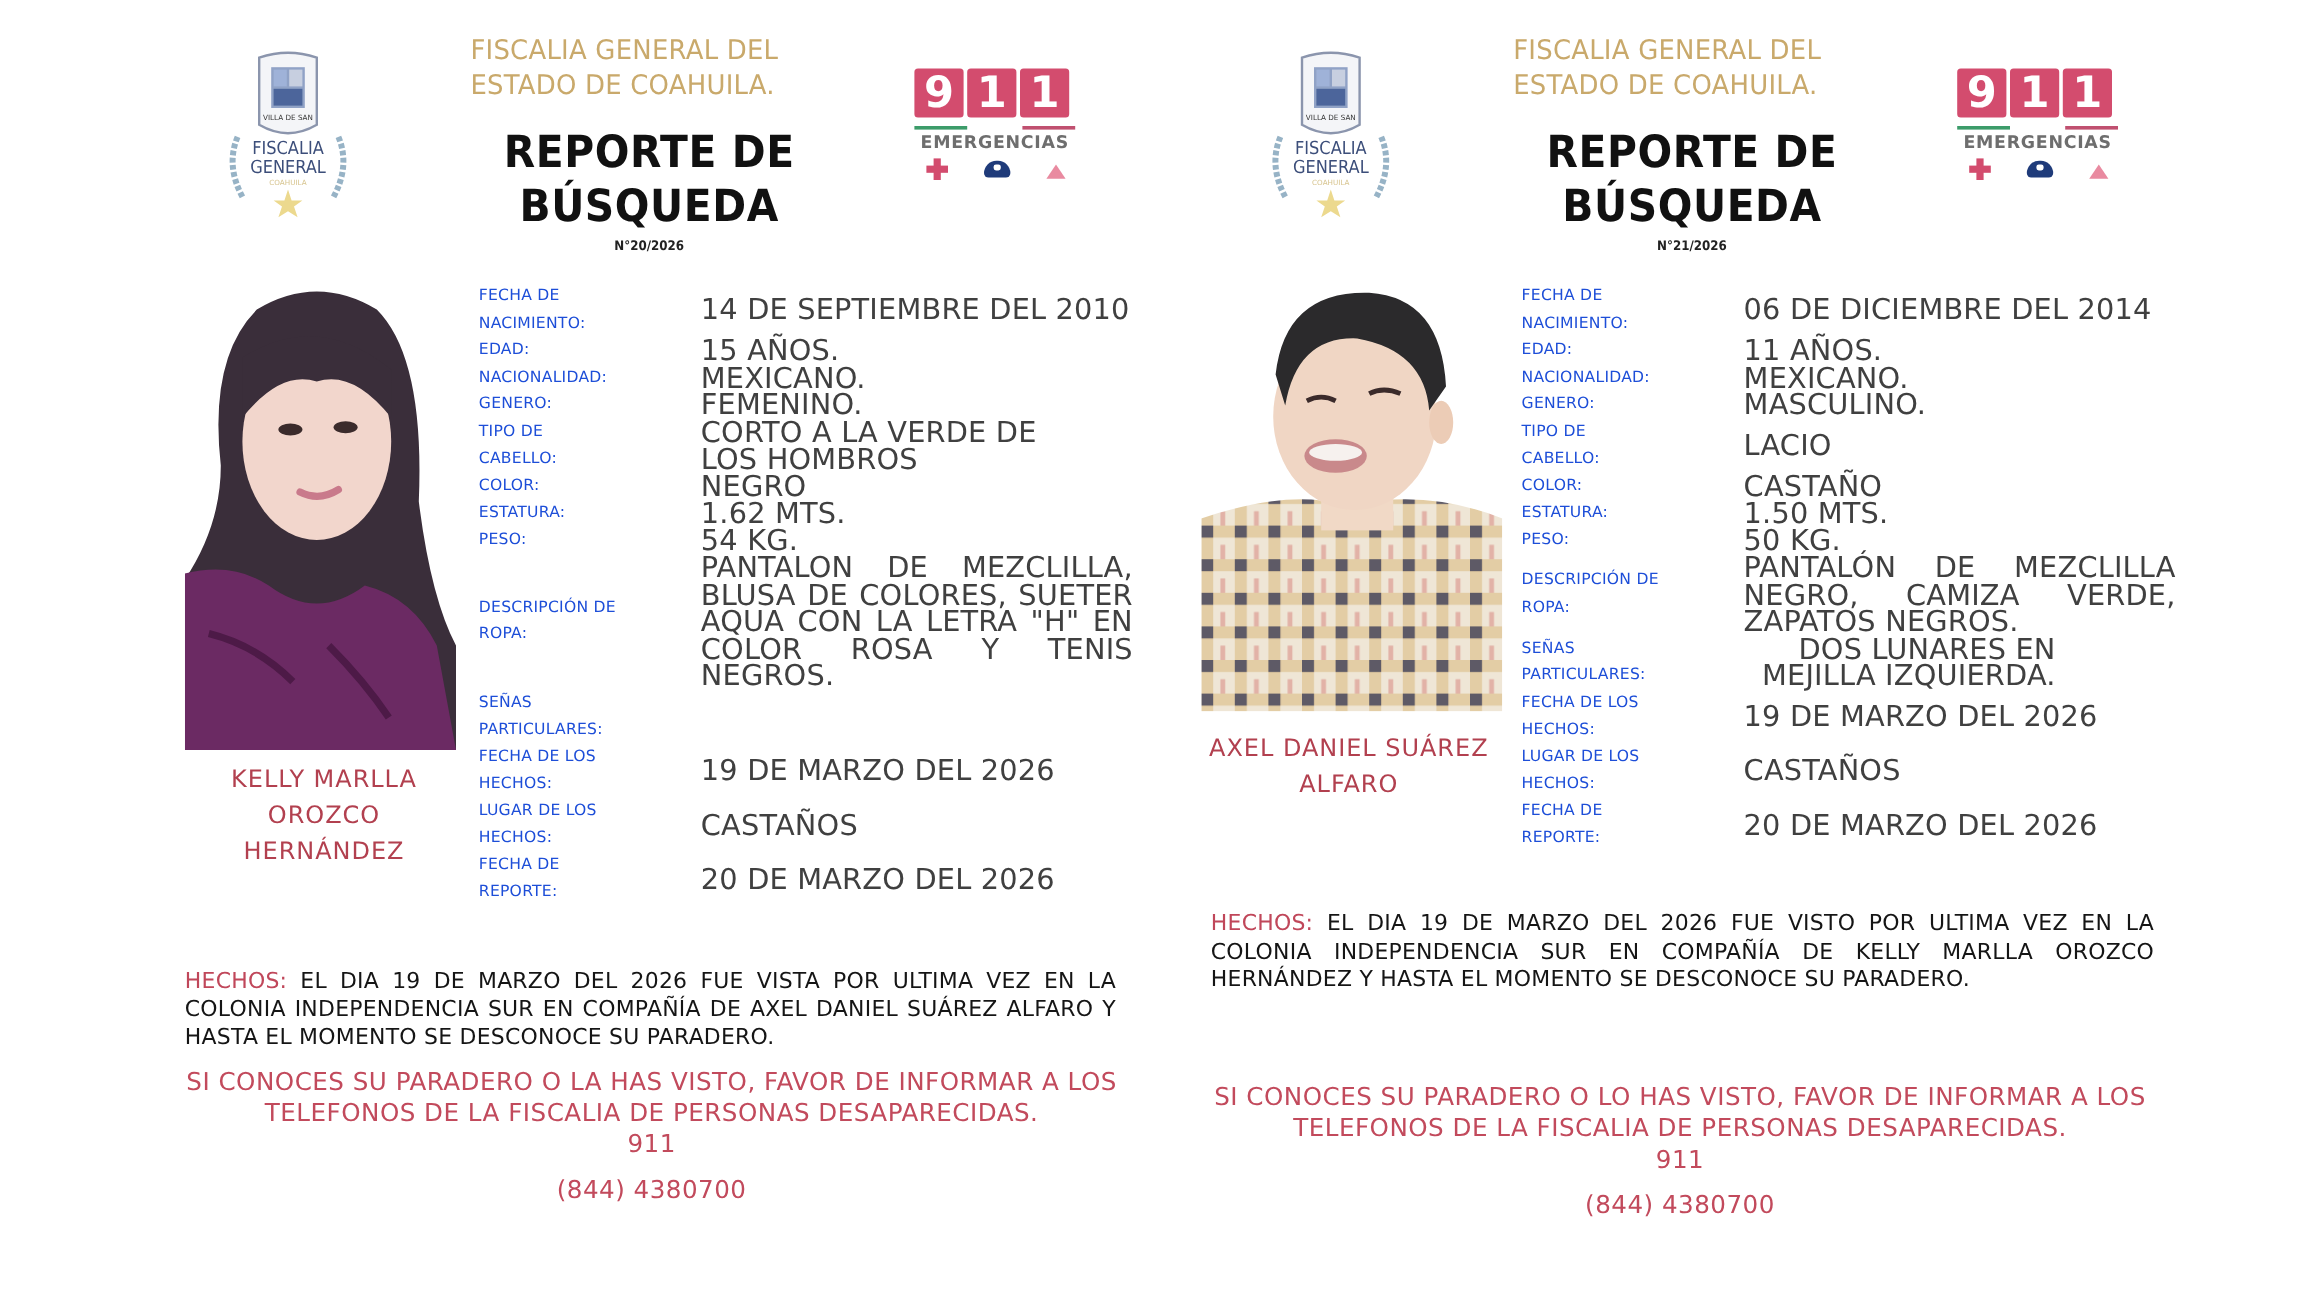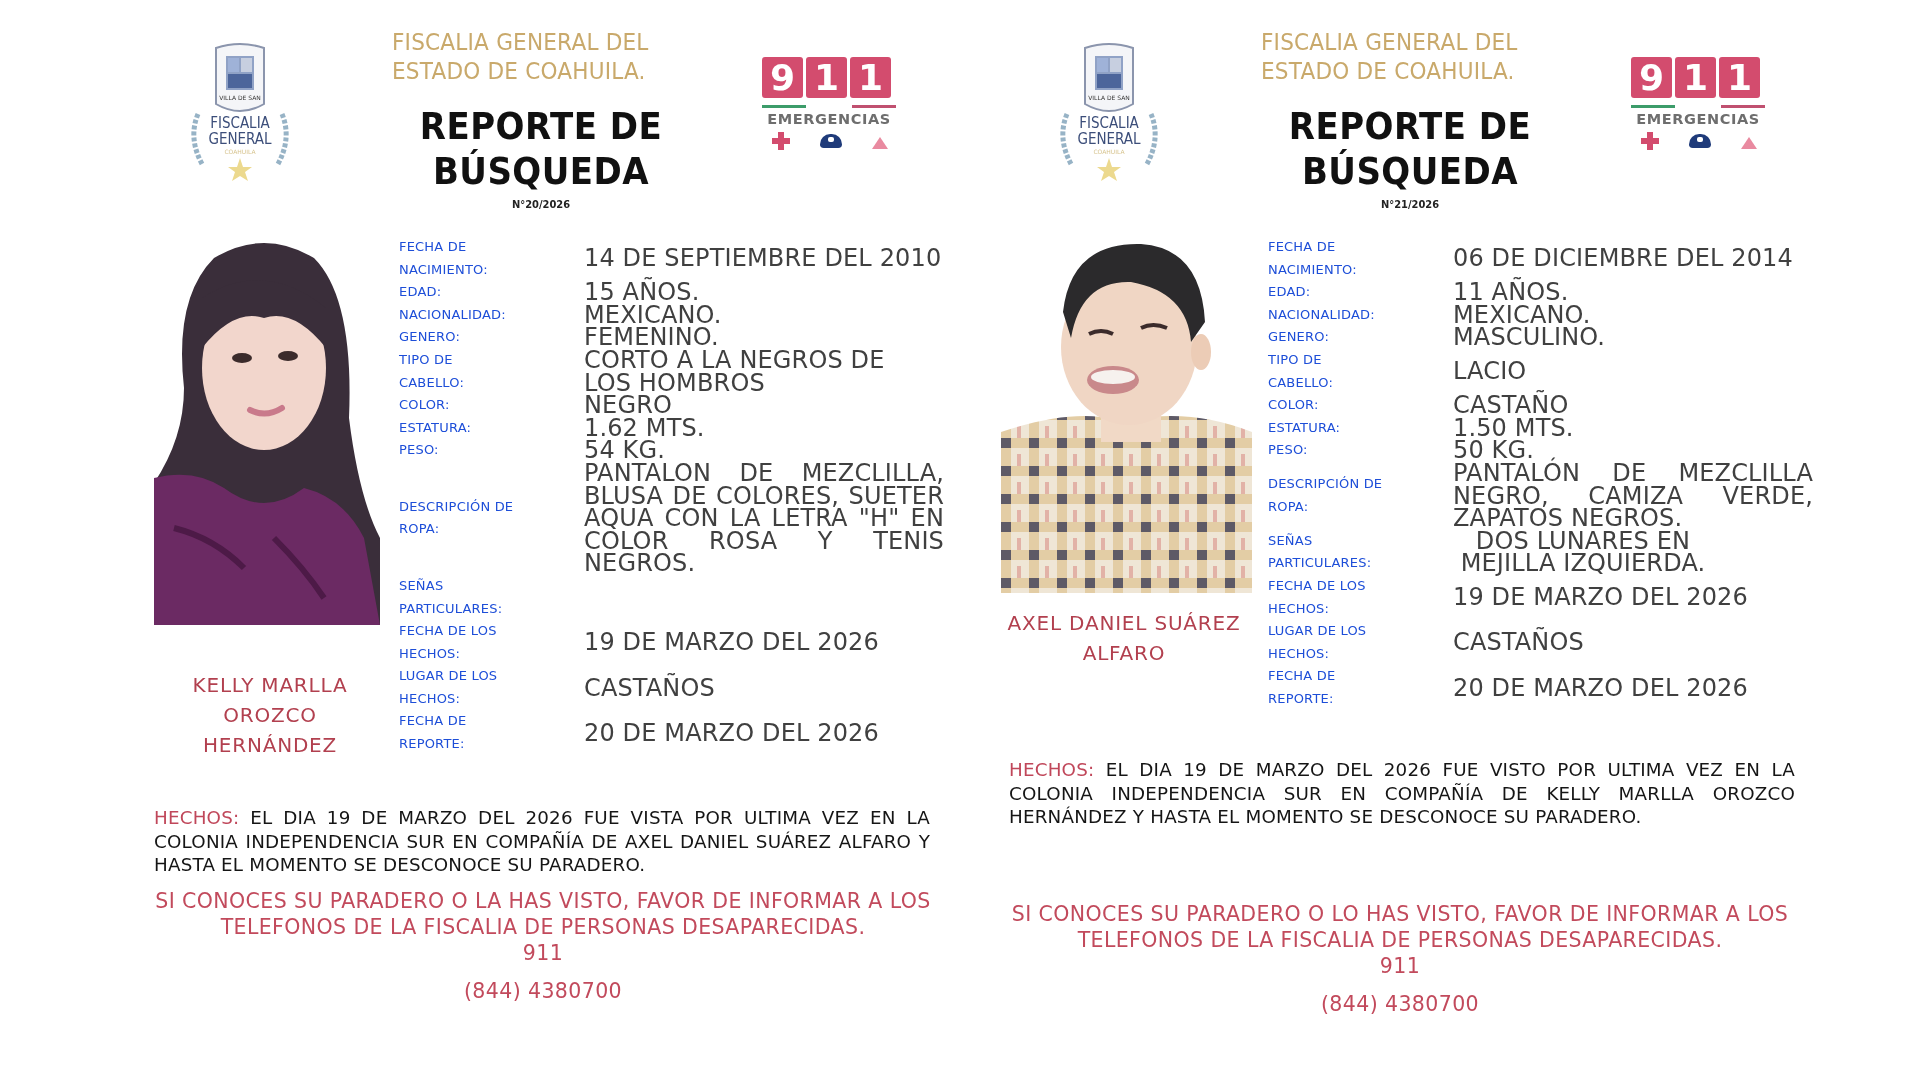--- a/index.html
+++ b/index.html
@@ -52,21 +52,21 @@
   .flame { width: 0; height: 0; border-left: 8px solid transparent; border-right: 8px solid transparent; border-bottom: 12px solid #e98aa0; margin-top: 3px; }
 
   
   .photo { position: absolute; overflow: hidden; }
   .panel.left .photo { left: 154px; top: 238px; width: 226px; height: 387px; }
   .panel.right .photo { left: 132px; top: 242px; width: 251px; height: 351px; }
   .person-name {
     position: absolute; text-align: center; color: #b2404f; font-size: 20px; line-height: 30px;
     letter-spacing: 0.8px;
   }
-  .panel.left .person-name { left: 140px; width: 260px; top: 670px; }
+  .panel.left .person-name { left: 140px; width: 260px; top: 634px; }
   .panel.right .person-name { left: 120px; width: 270px; top: 608px; }
 
   
   .datatable { position: absolute; left: 399px; top: 236px; width: 545px; }
   .panel.right .datatable { left: 399px; }
   .drow { display: flex; align-items: center; }
   .dlabel {
     width: 185px; flex: 0 0 185px; color: #1d4ed8; font-size: 13px; line-height: 22.6px;
     letter-spacing: 0.2px; white-space: pre-line;
   }
@@ -176,21 +176,21 @@
         <div class="dlabel">NACIONALIDAD:</div>
         <div class="dvalue">MEXICANO.</div>
       </div>
     <div class="drow">
         <div class="dlabel">GENERO:</div>
         <div class="dvalue">FEMENINO.</div>
       </div>
     <div class="drow">
         <div class="dlabel">TIPO DE
 CABELLO:</div>
-        <div class="dvalue" style="padding-right:40px;text-align:left">CORTO A LA NEGROS DE LOS HOMBROS</div>
+        <div class="dvalue" style="padding-right:40px;text-align:left">CORTO A LA VERDE DE LOS HOMBROS</div>
       </div>
     <div class="drow">
         <div class="dlabel">COLOR:</div>
         <div class="dvalue">NEGRO</div>
       </div>
     <div class="drow">
         <div class="dlabel">ESTATURA:</div>
         <div class="dvalue">1.62 MTS.</div>
       </div>
     <div class="drow">
@@ -343,21 +343,21 @@
         <div class="dvalue">50 KG.</div>
       </div>
     <div class="drow">
         <div class="dlabel">DESCRIPCIÓN DE
 ROPA:</div>
         <div class="dvalue">PANTALÓN DE MEZCLILLA NEGRO, CAMIZA VERDE, ZAPATOS NEGROS.</div>
       </div>
     <div class="drow">
         <div class="dlabel">SEÑAS
 PARTICULARES:</div>
-        <div class="dvalue" style="padding-right:100px;text-align:center">DOS LUNARES EN MEJILLA IZQUIERDA.</div>
+        <div class="dvalue" style="padding-right:100px;text-align:right">DOS LUNARES EN MEJILLA IZQUIERDA.</div>
       </div>
     <div class="drow">
         <div class="dlabel">FECHA DE LOS
 HECHOS:</div>
         <div class="dvalue">19 DE MARZO DEL 2026</div>
       </div>
     <div class="drow">
         <div class="dlabel">LUGAR DE LOS
 HECHOS:</div>
         <div class="dvalue">CASTAÑOS</div>

